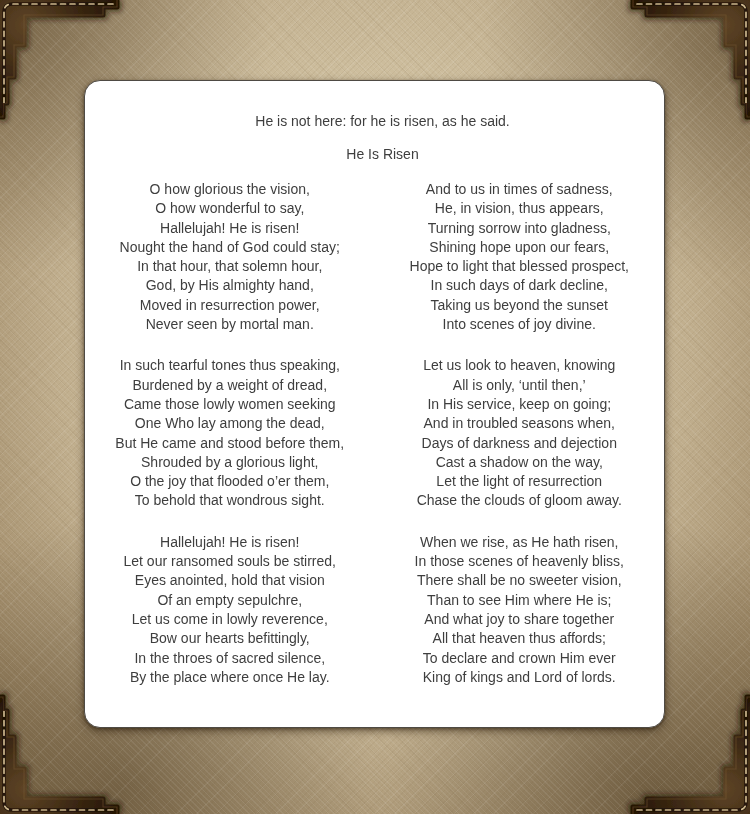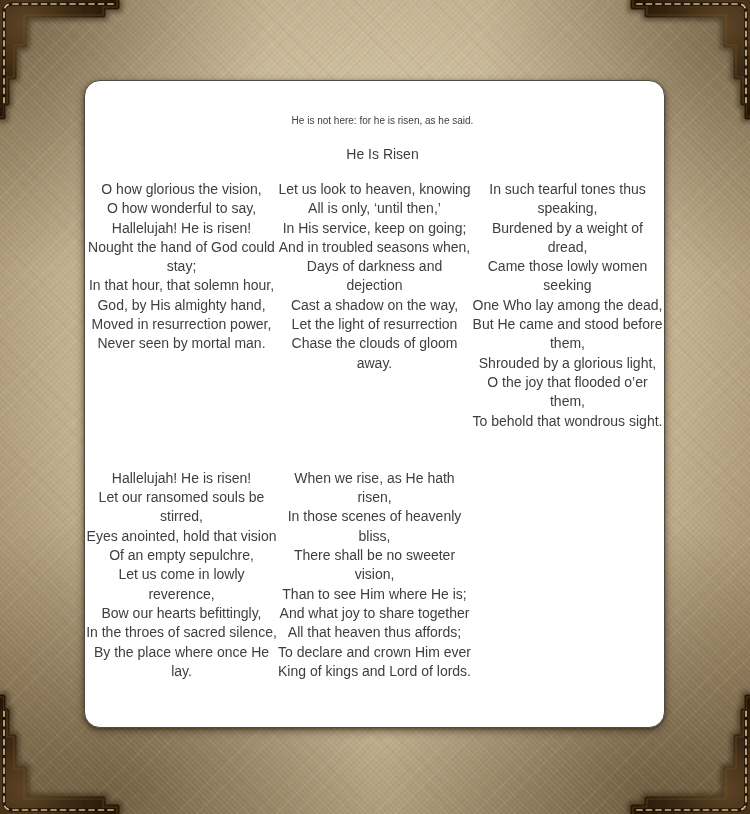--- a/index.html
+++ b/index.html
@@ -35,27 +35,27 @@
     left:84px;top:80px;width:581px;height:648px;
     background:#ffffff;
     border:1px solid #4e4a44;
     border-radius:16px;
     box-shadow:0 3px 8px rgba(40,26,8,.55), 0 1px 3px rgba(40,26,8,.40);
     box-sizing:border-box;
     text-align:center;
     color:#3e3e3e;
     overflow:hidden;
   }
-  .scripture{padding-top:31px;font-size:10px;line-height:18px;margin-left:16px;}
+  .scripture{padding-top:31px;font-size:14px;line-height:18px;margin-left:16px;}
   .poem-title{margin-top:15px;font-size:14px;line-height:18px;padding-left:16px;}
   .poem{
     margin-top:17px;
     display:grid;
-    grid-template-columns:1fr 1fr 1fr;
-    row-gap:38px;
+    grid-template-columns:1fr 1fr;
+    row-gap:22px;
     font-size:14px;
   }
   .stanza{line-height:19.3px;white-space:pre-line;}
 </style>
 </head>
 <body>
 
 <div class="stage">
 
   <svg width="0" height="0" style="position:absolute" aria-hidden="true">
@@ -106,36 +106,44 @@
 
     <div class="poem">
       <div class="stanza">O how glorious the vision,
 O how wonderful to say,
 Hallelujah! He is risen!
 Nought the hand of God could stay;
 In that hour, that solemn hour,
 God, by His almighty hand,
 Moved in resurrection power,
 Never seen by mortal man.</div>
+      <div class="stanza">And to us in times of sadness,
+He, in vision, thus appears,
+Turning sorrow into gladness,
+Shining hope upon our fears,
+Hope to light that blessed prospect,
+In such days of dark decline,
+Taking us beyond the sunset
+Into scenes of joy divine.</div>
+      <div class="stanza">In such tearful tones thus speaking,
+Burdened by a weight of dread,
+Came those lowly women seeking
+One Who lay among the dead,
+But He came and stood before them,
+Shrouded by a glorious light,
+O the joy that flooded o’er them,
+To behold that wondrous sight.</div>
       <div class="stanza">Let us look to heaven, knowing
 All is only, ‘until then,’
 In His service, keep on going;
 And in troubled seasons when,
 Days of darkness and dejection
 Cast a shadow on the way,
 Let the light of resurrection
 Chase the clouds of gloom away.</div>
-      <div class="stanza">In such tearful tones thus speaking,
-Burdened by a weight of dread,
-Came those lowly women seeking
-One Who lay among the dead,
-But He came and stood before them,
-Shrouded by a glorious light,
-O the joy that flooded o’er them,
-To behold that wondrous sight.</div>
       <div class="stanza">Hallelujah! He is risen!
 Let our ransomed souls be stirred,
 Eyes anointed, hold that vision
 Of an empty sepulchre,
 Let us come in lowly reverence,
 Bow our hearts befittingly,
 In the throes of sacred silence,
 By the place where once He lay.</div>
       <div class="stanza">When we rise, as He hath risen,
 In those scenes of heavenly bliss,

